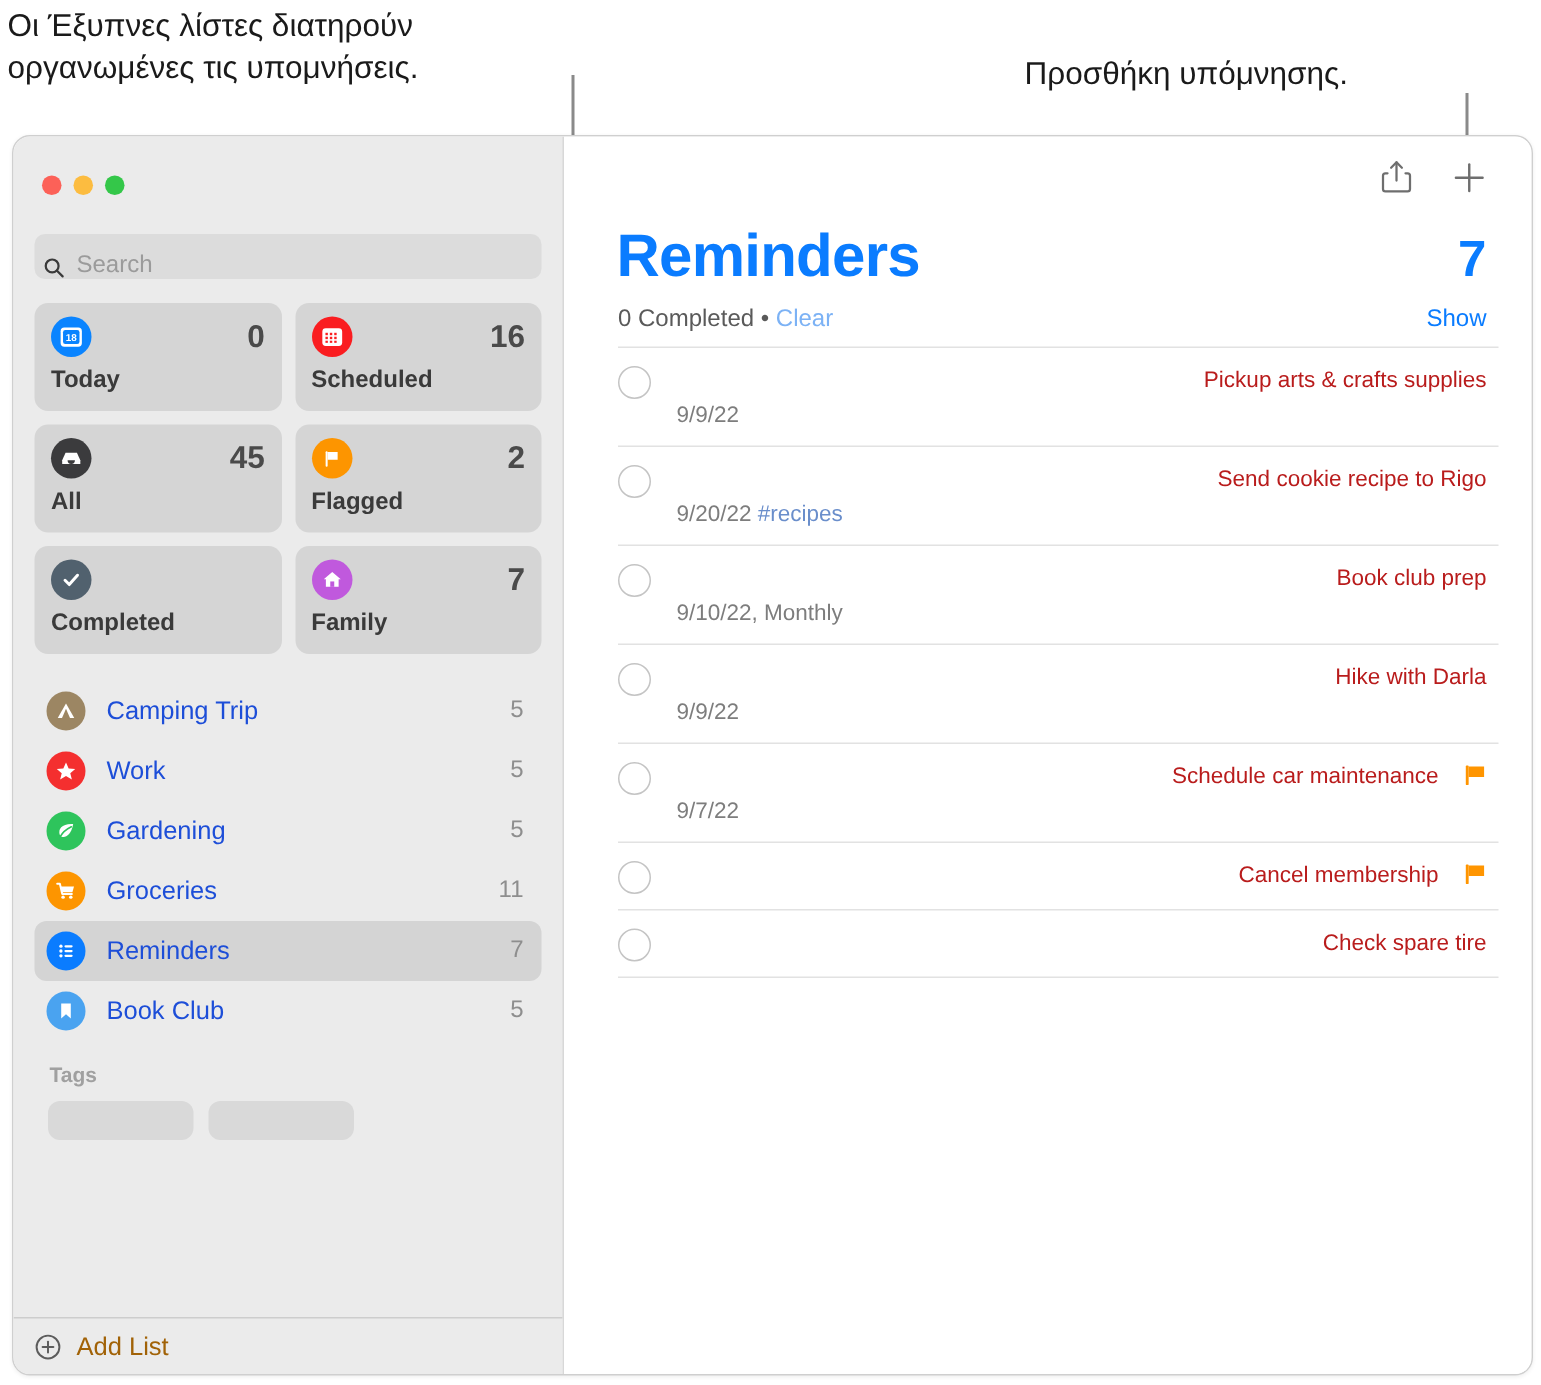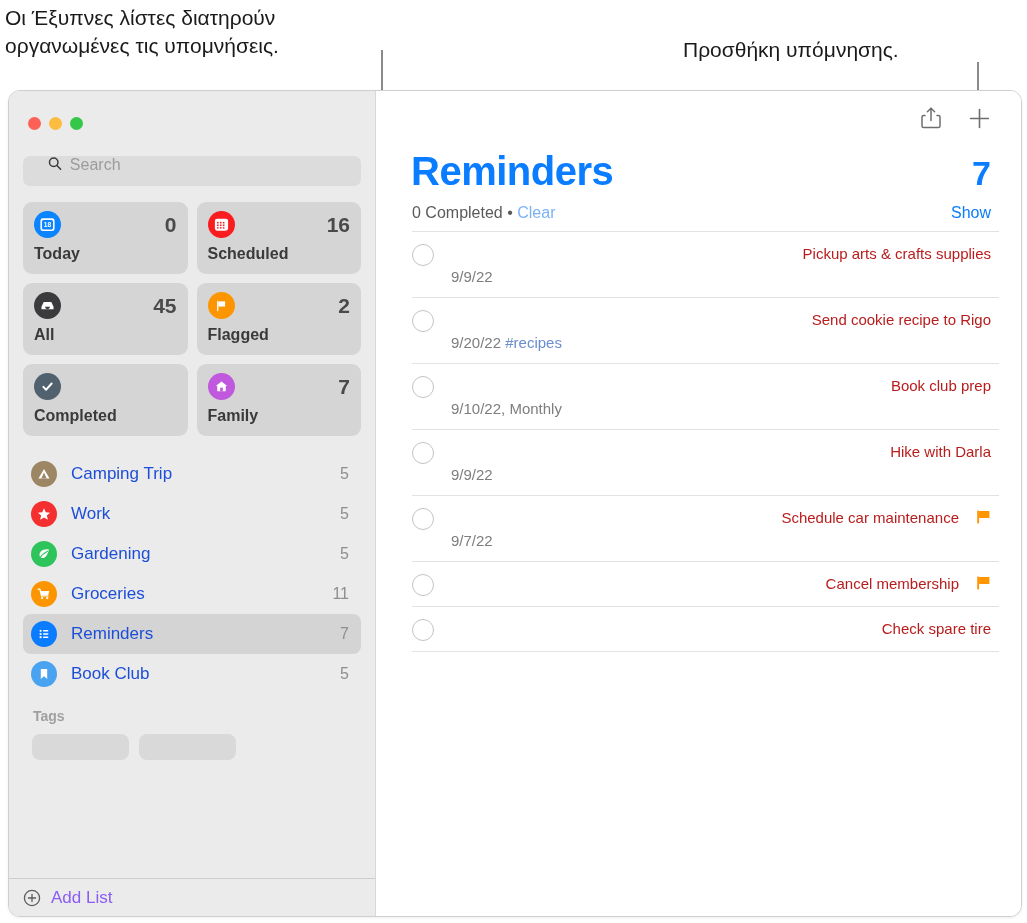--- a/index.html
+++ b/index.html
@@ -55,22 +55,22 @@
   .traffic-dot { width: 13px; height: 13px; border-radius: 50%; }
   .tl-close    { background: #fc6158; }
   .tl-minimize { background: #fcbc40; }
   .tl-zoom     { background: #34c749; }
 
   #search-field {
     margin: 26px 14px 0 14px;
     height: 30px;
     background: #dcdcdc;
     border-radius: 7px;
-    display: flex; align-items: flex-start;
-    padding: 0 25px;
+    display: flex; align-items: flex-end;
+    padding: 0 6px;
     gap: 8px;
   }
   #search-field input {
     border: none; background: transparent; outline: none;
     font-family: "Liberation Sans", sans-serif;
     font-size: 16px; color: #2b2b2b; width: 100%;
   }
   #search-field input::placeholder { color: #9b9b9b; }
 
   
@@ -129,21 +129,21 @@
 
   #add-list-bar {
     position: absolute; left: 0; bottom: 0;
     width: 100%; height: 38px;
     background: #ebebeb;
     border-top: 1px solid #cdcdcd;
     display: flex; align-items: center;
     gap: 10px; padding-left: 14px;
     cursor: default;
   }
-  #add-list-bar .label { font-size: 17px; color: #8b5cf6; }
+  #add-list-bar .label { font-size: 17px; color: #a16207; }
 
   
   #main-panel { flex: 1; position: relative; background: #fff; padding: 0 22px; }
   #toolbar {
     display: flex; justify-content: flex-end; align-items: center;
     gap: 26px; height: 54px; padding-right: 8px;
   }
   .tb-btn { cursor: default; display: flex; align-items: center; justify-content: center; }
 
   #list-title-row {

